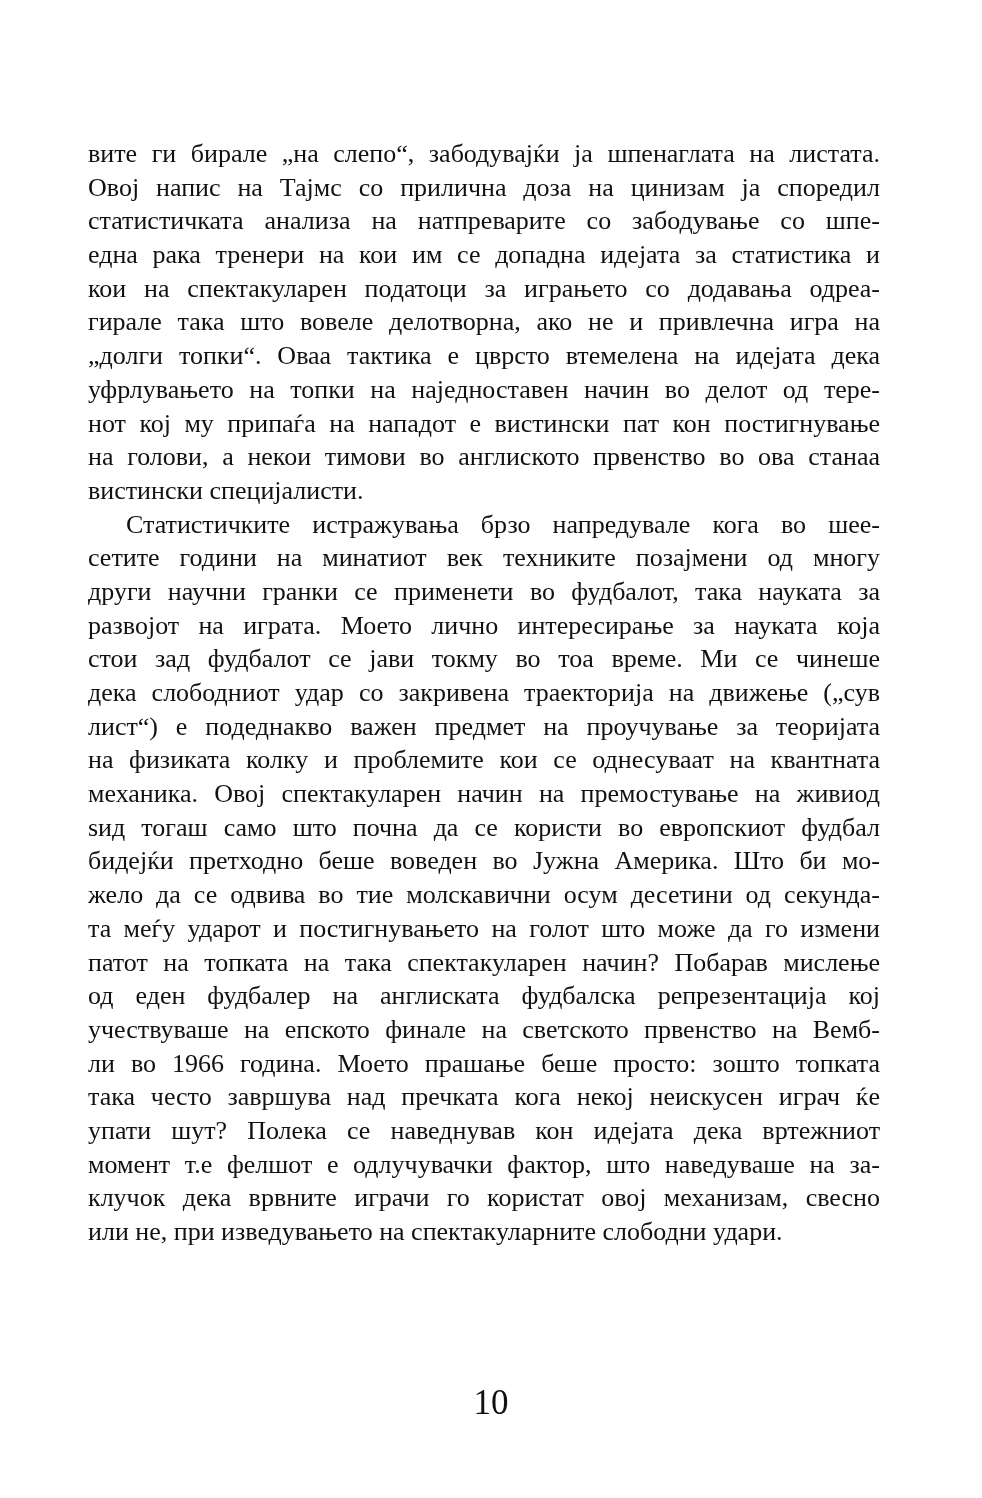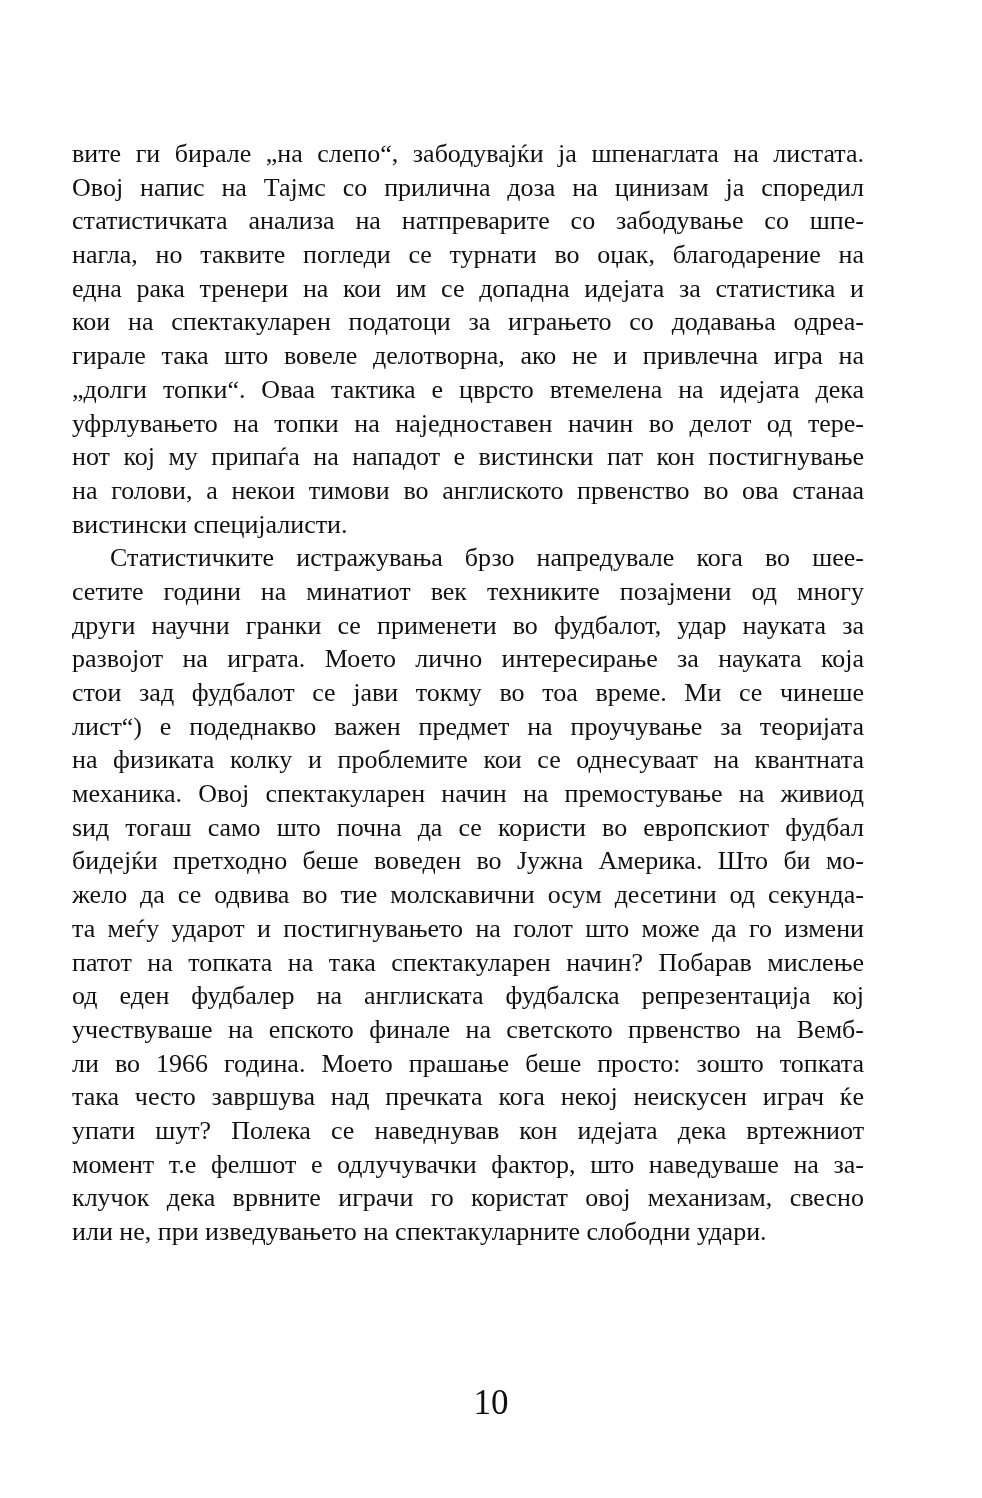--- a/index.html
+++ b/index.html
@@ -14,21 +14,21 @@
     overflow: hidden;
     font-family: "Liberation Serif", "DejaVu Serif", serif;
     color: #111111;
   }
   .page {
     position: absolute;
     inset: 0;
   }
   .body-text {
     position: absolute;
-    left: 72px;
+    left: 88px;
     top: 137px;
     width: 792px;
     font-size: 26px;
     line-height: 33.7px;
   }
   .paragraph {
     margin: 0;
     padding: 0;
   }
   .line {
@@ -58,36 +58,36 @@
 </style>
 </head>
 <body>
 
 <main class="page">
   <section class="body-text">
       <div class="paragraph">
         <div class="line">вите ги бирале „на слепо“, забодувајќи ја шпенаглата на листата.</div>
         <div class="line">Овој напис на Тајмс со прилична доза на цинизам ја споредил</div>
         <div class="line">статистичката анализа на натпреварите со забодување со шпе-</div>
-        <div class="line">нагла, но таквите погледи се турнати во оџак, благодарение на</div>
         <div class="line">една рака тренери на кои им се допадна идејата за статистика и</div>
         <div class="line">кои на спектакуларен податоци за играњето со додавања одреа-</div>
         <div class="line">гирале така што вовеле делотворна, ако не и привлечна игра на</div>
         <div class="line">„долги топки“. Оваа тактика е цврсто втемелена на идејата дека</div>
         <div class="line">уфрлувањето на топки на наједноставен начин во делот од тере-</div>
         <div class="line">нот кој му припаѓа на нападот е вистински пат кон постигнување</div>
         <div class="line">на голови, а некои тимови во англиското првенство во ова станаа</div>
         <div class="line last">вистински специјалисти.</div>
       </div>
       <div class="paragraph">
         <div class="line indent">Статистичките истражувања брзо напредувале кога во шее-</div>
         <div class="line">сетите години на минатиот век техниките позајмени од многу</div>
-        <div class="line">други научни гранки се применети во фудбалот, удар науката за</div>
+        <div class="line">други научни гранки се применети во фудбалот, така науката за</div>
         <div class="line">развојот на играта. Моето лично интересирање за науката која</div>
         <div class="line">стои зад фудбалот се јави токму во тоа време. Ми се чинеше</div>
+        <div class="line">дека слободниот удар со закривена траекторија на движење („сув</div>
         <div class="line">лист“) е подеднакво важен предмет на проучување за теоријата</div>
         <div class="line">на физиката колку и проблемите кои се однесуваат на квантната</div>
         <div class="line">механика. Овој спектакуларен начин на премостување на живиод</div>
         <div class="line">ѕид тогаш само што почна да се користи во европскиот фудбал</div>
         <div class="line">бидејќи претходно беше воведен во Јужна Америка. Што би мо-</div>
         <div class="line">жело да се одвива во тие молскавични осум десетини од секунда-</div>
         <div class="line">та меѓу ударот и постигнувањето на голот што може да го измени</div>
         <div class="line">патот на топката на така спектакуларен начин? Побарав мислење</div>
         <div class="line">од еден фудбалер на англиската фудбалска репрезентација кој</div>
         <div class="line">учествуваше на епското финале на светското првенство на Вемб-</div>

